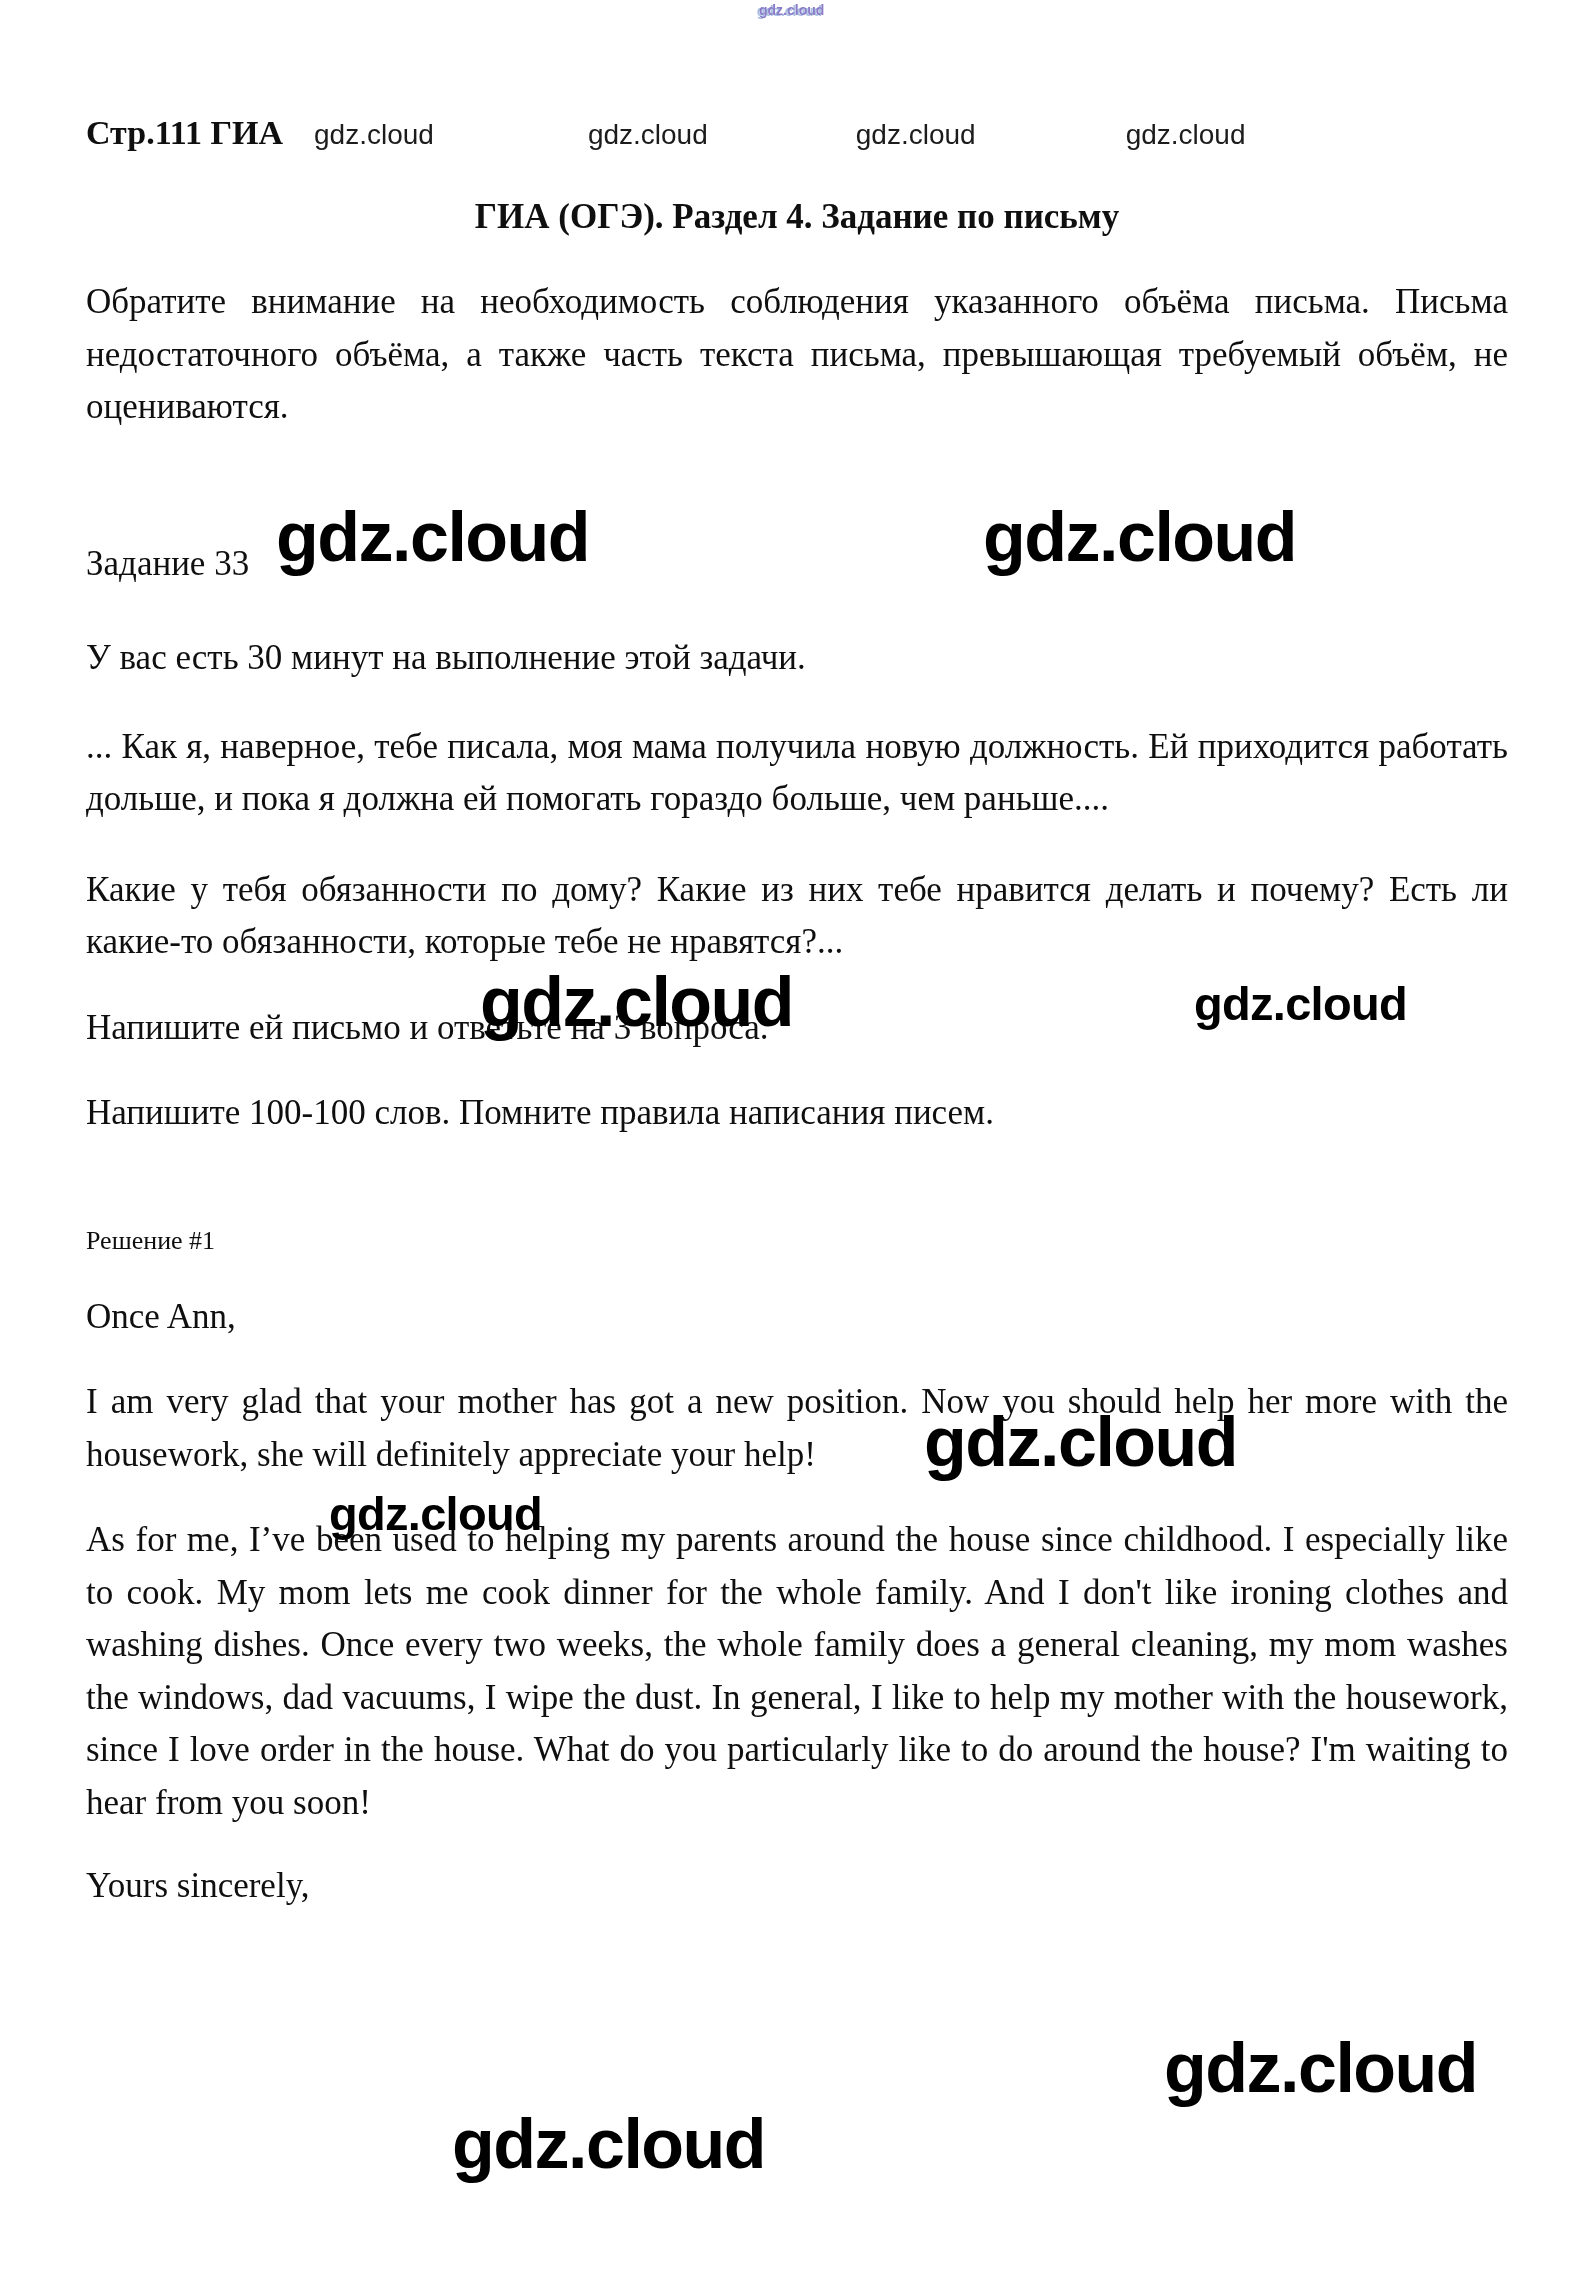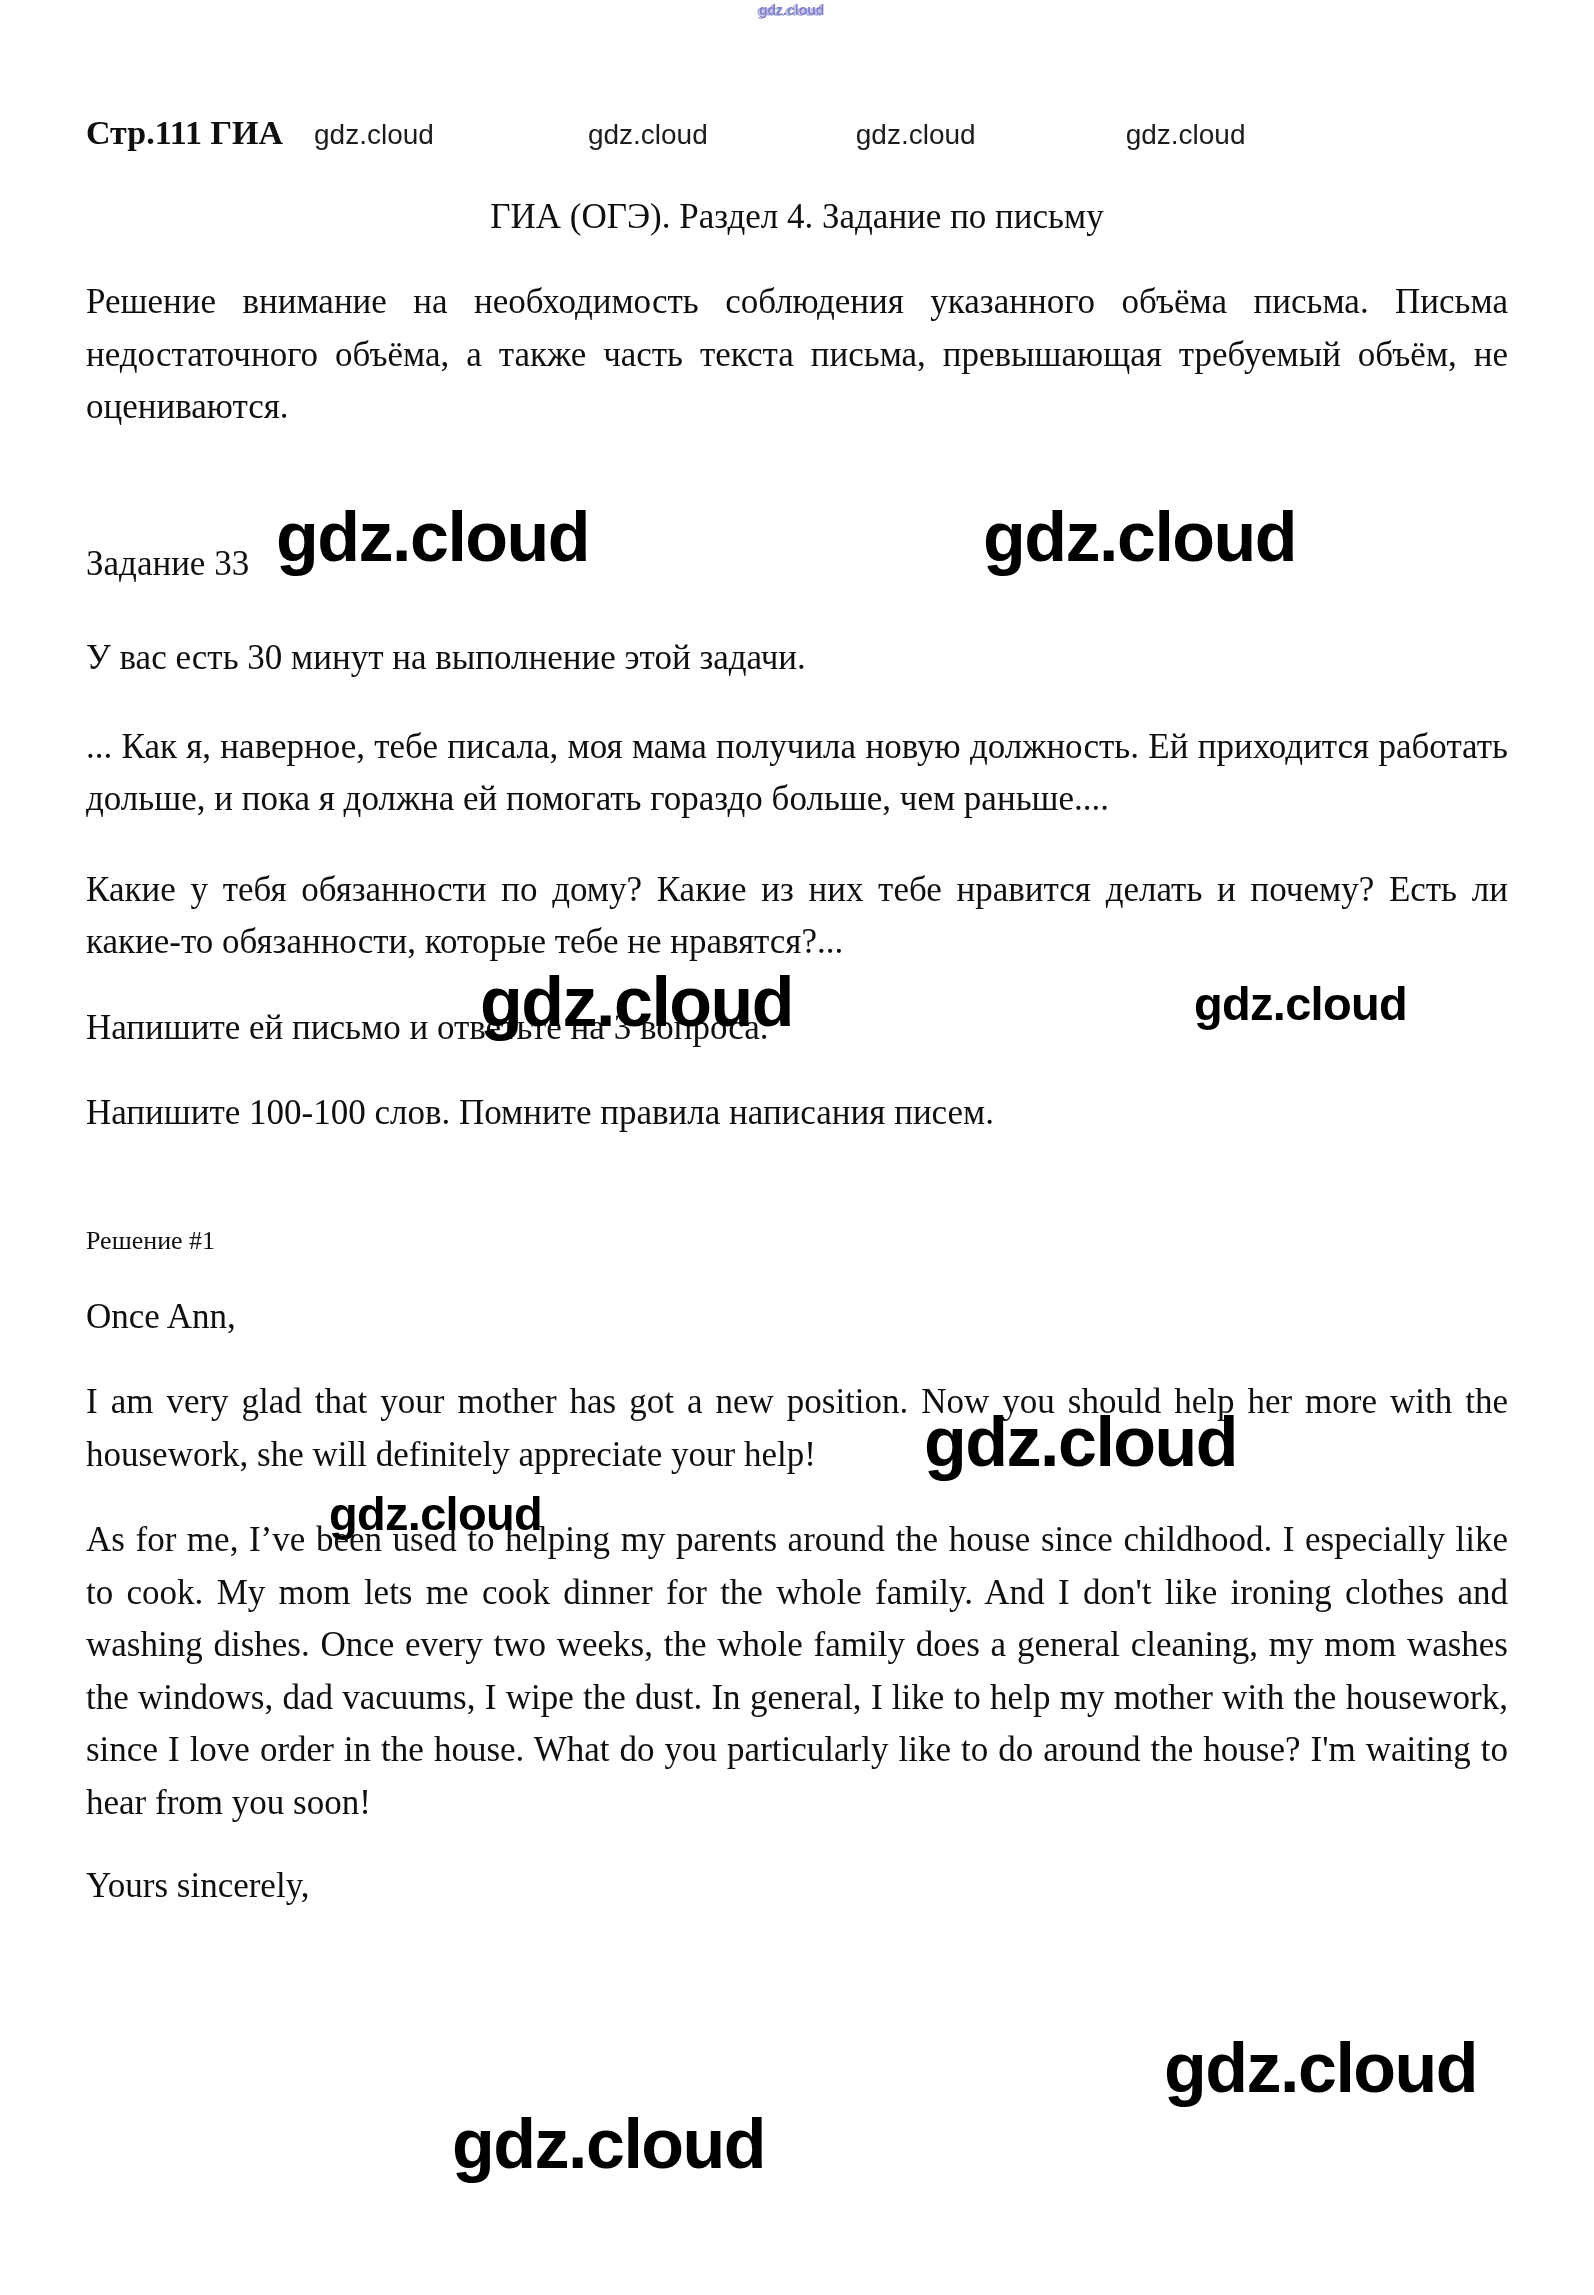--- a/index.html
+++ b/index.html
@@ -31,21 +31,21 @@
   .page-label {
     font-size: 34px;
     font-weight: bold;
     white-space: nowrap;
   }
 
   .section-title {
     margin-top: 45px;
     text-align: center;
     font-size: 35px;
-    font-weight: normal;
+    font-weight: bold;
   }
 
   .notice        { margin-top: 39px; }
   .task-label    { margin-top: 104px; }
   .time-note     { margin-top: 42px; }
   .intro         { margin-top: 42px; }
   .excerpt1      { margin-top: 36px; }
   .excerpt2      { margin-top: 38px; }
   .instr1        { margin-top: 33px; }
   .instr2        { margin-top: 33px; }
@@ -113,21 +113,21 @@
     <div class="header-row">
       <span class="page-label">Стр.111 ГИА</span>
       <span class="wm wm-header wm-h1">gdz.cloud</span>
       <span class="wm wm-header wm-h2">gdz.cloud</span>
       <span class="wm wm-header wm-h3">gdz.cloud</span>
       <span class="wm wm-header wm-h4">gdz.cloud</span>
     </div>
 
     <h1 class="section-title">ГИА (ОГЭ). Раздел 4. Задание по письму</h1>
 
-    <p class="para justify notice">Решение внимание на необходимость соблюдения указанного объёма письма. Письма недостаточного объёма, а также часть текста письма, превышающая требуемый объём, не оцениваются.</p>
+    <p class="para justify notice">Обратите внимание на необходимость соблюдения указанного объёма письма. Письма недостаточного объёма, а также часть текста письма, превышающая требуемый объём, не оцениваются.</p>
 
     <p class="para task-label">Задание 33</p>
 
     <p class="para time-note">У вас есть 30 минут на выполнение этой задачи.</p>
 
 
     <p class="para justify excerpt1">... Как я, наверное, тебе писала, моя мама получила новую должность. Ей приходится работать дольше, и пока я должна ей помогать гораздо больше, чем раньше....</p>
 
     <p class="para justify excerpt2">Какие у тебя обязанности по дому? Какие из них тебе нравится делать и почему? Есть ли какие-то обязанности, которые тебе не нравятся?...</p>
 

